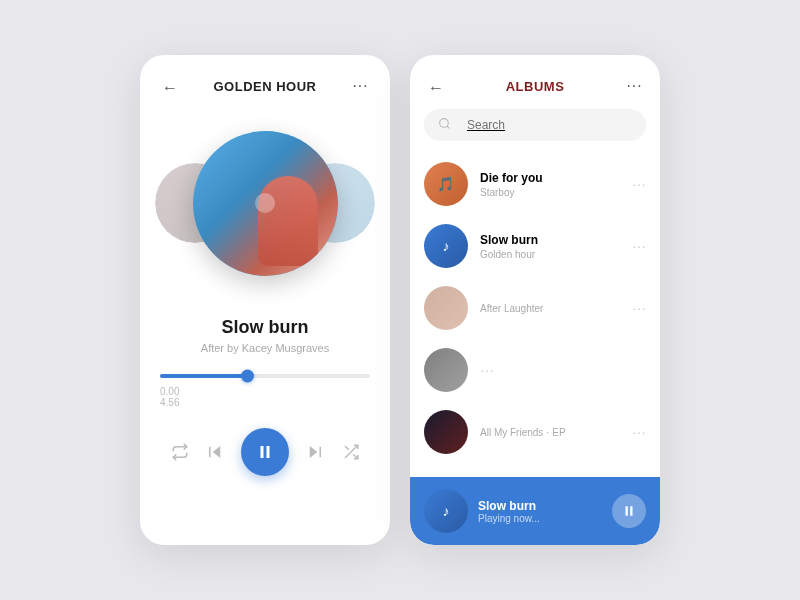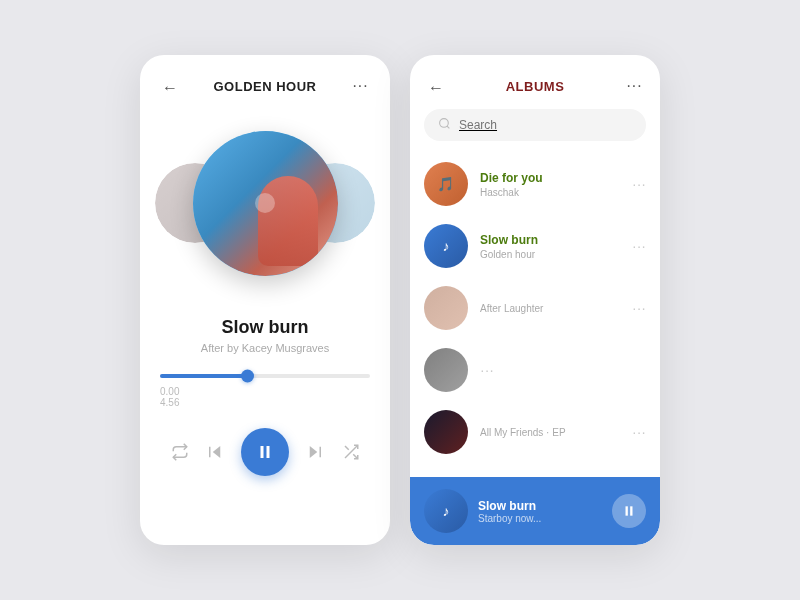--- a/index.html
+++ b/index.html
@@ -240,21 +240,21 @@
       letter-spacing: 0.5px;
       color: #7f1d1d;
     }
     .search-bar {
       margin: 0 14px 12px;
       background: #f4f4f4;
       border-radius: 20px;
       display: flex;
       align-items: center;
       padding: 8px 14px;
-      gap: 8px;
+      gap: 16px;
       text-decoration: underline;
     }
     .search-icon-svg {
       color: #bbb;
       font-size: 13px;
     }
     .search-input {
       border: none;
       background: none;
       outline: none;
@@ -284,21 +284,21 @@
       align-items: center;
       justify-content: center;
     }
     .thumb-2 { background: linear-gradient(135deg, #3a7bd5, #2a5ba5); }
     .album-item-info {
       flex: 1;
     }
     .album-item-title {
       font-size: 12px;
       font-weight: 600;
-      color: #4d7c0f;
+      color: #000000;
       margin-bottom: 2px;
     }
     .album-item-sub {
       font-size: 10px;
       color: #aaa;
     }
     .album-item-more {
       color: #ccc;
       font-size: 14px;
       cursor: pointer;
@@ -449,21 +449,21 @@
     </div>
 
     <div class="album-list">
 
     <div class="album-item">
       <div class="album-thumb" style="background:linear-gradient(135deg,#e08050,#c06030)">
         <span style="color:#fff;font-size:14px;">🎵</span>
       </div>
       <div class="album-item-info">
         <div class="album-item-title">Die for you</div>
-        <div class="album-item-sub">Haschak</div>
+        <div class="album-item-sub">Starboy</div>
       </div>
       <span class="album-item-more">···</span>
     </div>
         <div class="album-item">
       <div class="album-thumb" style="background:linear-gradient(135deg,#3a7bd5,#2a5ba5)">
         <span style="color:#fff;font-size:14px;">♪</span>
       </div>
       <div class="album-item-info">
         <div class="album-item-title">Slow burn</div>
         <div class="album-item-sub">Golden hour</div>
@@ -495,21 +495,21 @@
       <span class="album-item-more">···</span>
     </div>
       </div>
 
     <div class="now-playing-bar">
       <div class="album-thumb thumb-2">
         <span style="color:#fff;font-size:14px;">♪</span>
       </div>
       <div class="now-playing-info">
         <div class="now-playing-title">Slow burn</div>
-        <div class="now-playing-sub">Starboy now...</div>
+        <div class="now-playing-sub">Playing now...</div>
       </div>
       <button class="now-playing-play">
         <svg width="14" height="14" viewBox="0 0 24 24">
           <rect x="6" y="4" width="4" height="16" fill="white"></rect>
           <rect x="14" y="4" width="4" height="16" fill="white"></rect>
         </svg>
       </button>
     </div>
   </div>
 

